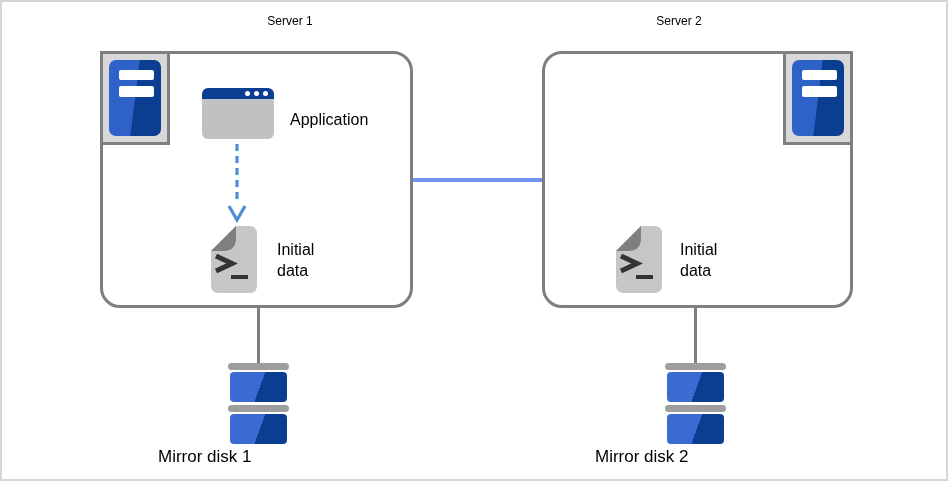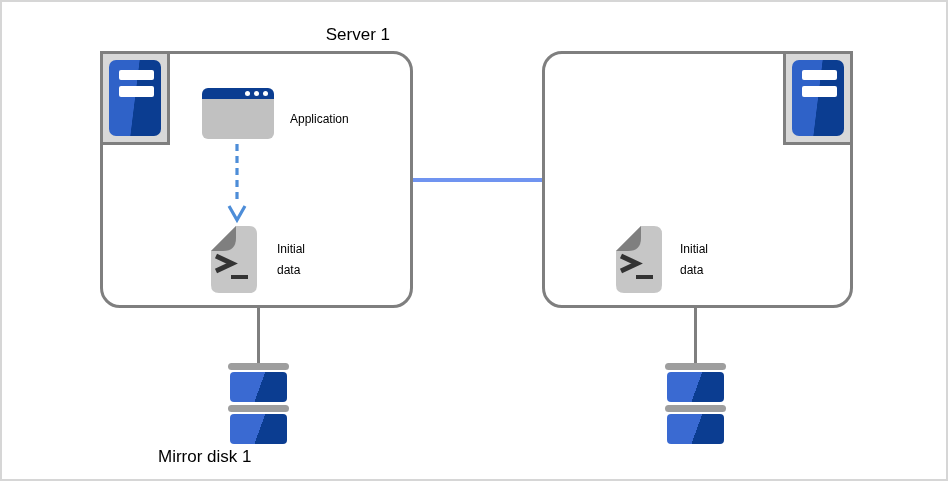--- a/index.html
+++ b/index.html
@@ -36,43 +36,43 @@
     width:52px;height:76px;
     border-radius:7px;
     background:linear-gradient(97deg,#2f62c8 49.5%,#0b3d91 50.5%);
   }
   .tower-bar{
     position:absolute;left:10px;width:35px;background:#ffffff;border-radius:2px;
   }
   .tower-bar.b1{top:10px;height:10px;}
   .tower-bar.b2{top:26px;height:11px;}
   .box-title{
-    position:absolute;top:22px;width:200px;
-    text-align:right;font-size:17px;line-height:21px;
+    position:absolute;top:9px;width:200px;
+    text-align:center;font-size:12px;line-height:21px;
     z-index:2;
   }
   .connector{
     position:absolute;
     left:411px;top:176px;width:129px;height:4px;
     background:#7094f0;
     z-index:1;
   }
   .app-icon{
     position:absolute;left:200px;top:86px;width:72px;height:51px;
     border-radius:6px;overflow:hidden;z-index:2;
   }
   .app-titlebar{
     height:11px;background:#0b3d91;
     display:flex;justify-content:flex-end;align-items:center;
     gap:4px;padding-right:6px;
   }
   .app-dot{width:5px;height:5px;border-radius:50%;background:#ffffff;}
   .app-body{height:40px;background:#c1c1c1;}
   .diagram-label{
-    position:absolute;font-size:12px;line-height:21px;z-index:2;
+    position:absolute;font-size:16px;line-height:21px;z-index:2;
   }
   .vline{
     position:absolute;width:3px;height:58px;top:304px;background:#7f7f7f;z-index:0;
   }
   .disk{
     position:absolute;top:361px;width:61px;height:81px;z-index:2;
   }
   .disk-bar{
     position:absolute;left:0;width:61px;height:7px;border-radius:3.5px;background:#9e9e9e;
   }
@@ -91,20 +91,21 @@
 
 <div id="canvas">
 
   <div class="connector"></div>
 
   <div class="server-box" style="left:98px;width:313px;"></div>
 
   <div class="server-box" style="left:540px;width:311px;"></div>
 
   <div class="box-title" style="left:188px;">Server 1</div>
+  <div class="box-title" style="left:577px;">Server 2</div>
 
   <div class="icon-frame" style="left:98px;">
     <div class="tower">
       <div class="tower-bar b1"></div>
       <div class="tower-bar b2"></div>
     </div>
   </div>
 
   <div class="icon-frame" style="left:781px;">
     <div class="tower">
@@ -166,14 +167,15 @@
     <div class="disk-rect" style="top:51px;"></div>
   </div>
   <div class="disk-label" style="left:156px;">Mirror disk 1</div>
 
   <div class="disk" style="left:663px;">
     <div class="disk-bar" style="top:0;"></div>
     <div class="disk-rect" style="top:9px;"></div>
     <div class="disk-bar" style="top:42px;"></div>
     <div class="disk-rect" style="top:51px;"></div>
   </div>
+  <div class="disk-label" style="left:593px;">Mirror disk 2</div>
 
 </div>
 
 </body></html>

